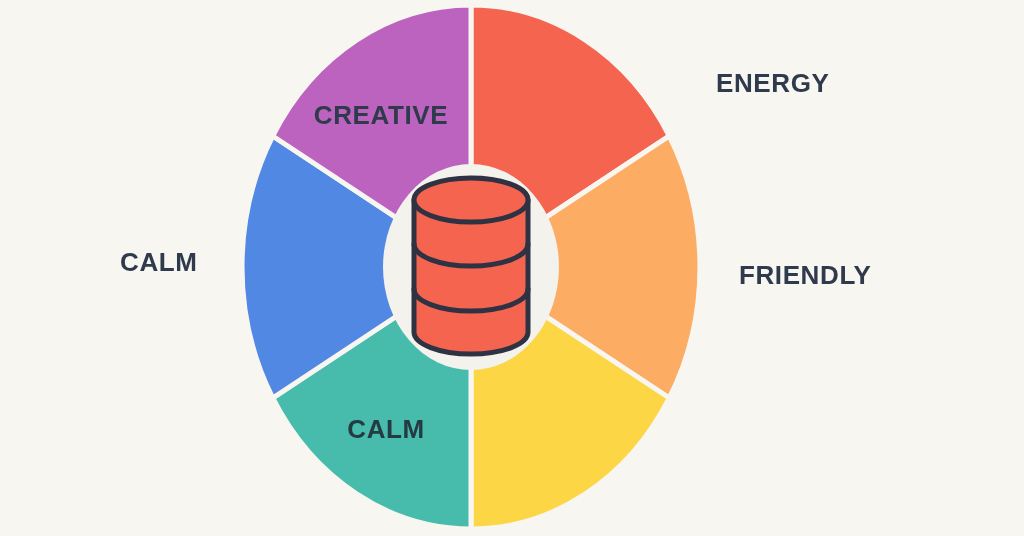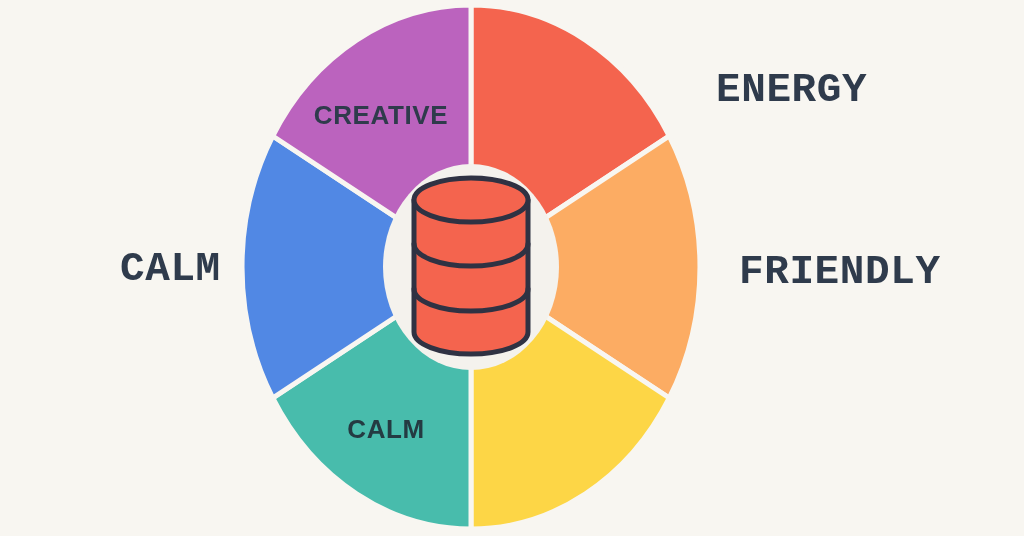--- a/index.html
+++ b/index.html
@@ -22,22 +22,22 @@
   #wheel-svg {
     position: absolute;
     left: 0;
     top: 0;
     width: 1024px;
     height: 536px;
     display: block;
   }
   .outside-label {
     position: absolute;
-    font-family: Liberation Mono, monospace;
-    font-size: 41px;
+    font-family: Liberation Sans, sans-serif;
+    font-size: 26px;
     font-weight: 700;
     letter-spacing: 0.6px;
     color: #2f3b4c;
     white-space: nowrap;
     line-height: 1;
   }
   .seg-label {
     font-family: "Liberation Sans", sans-serif;
     font-size: 26px;
     font-weight: 700;
@@ -86,18 +86,18 @@
     </g>
 
     <text x="381" y="124" class="seg-label" text-anchor="middle">CREATIVE</text>
 
     <text x="386" y="438" class="seg-label seg-label-dark" text-anchor="middle">CALM</text>
 
   </svg>
 
   <div class="outside-label" style="left:716px; top:70px;">ENERGY</div>
 
-  <div class="outside-label" style="left:739px; top:252px;">FRIENDLY</div>
+  <div class="outside-label" style="left:739px; top:262px;">FRIENDLY</div>
 
 
   <div class="outside-label" style="left:120px; top:249px;">CALM</div>
 
 </div>
 
 </body></html>

